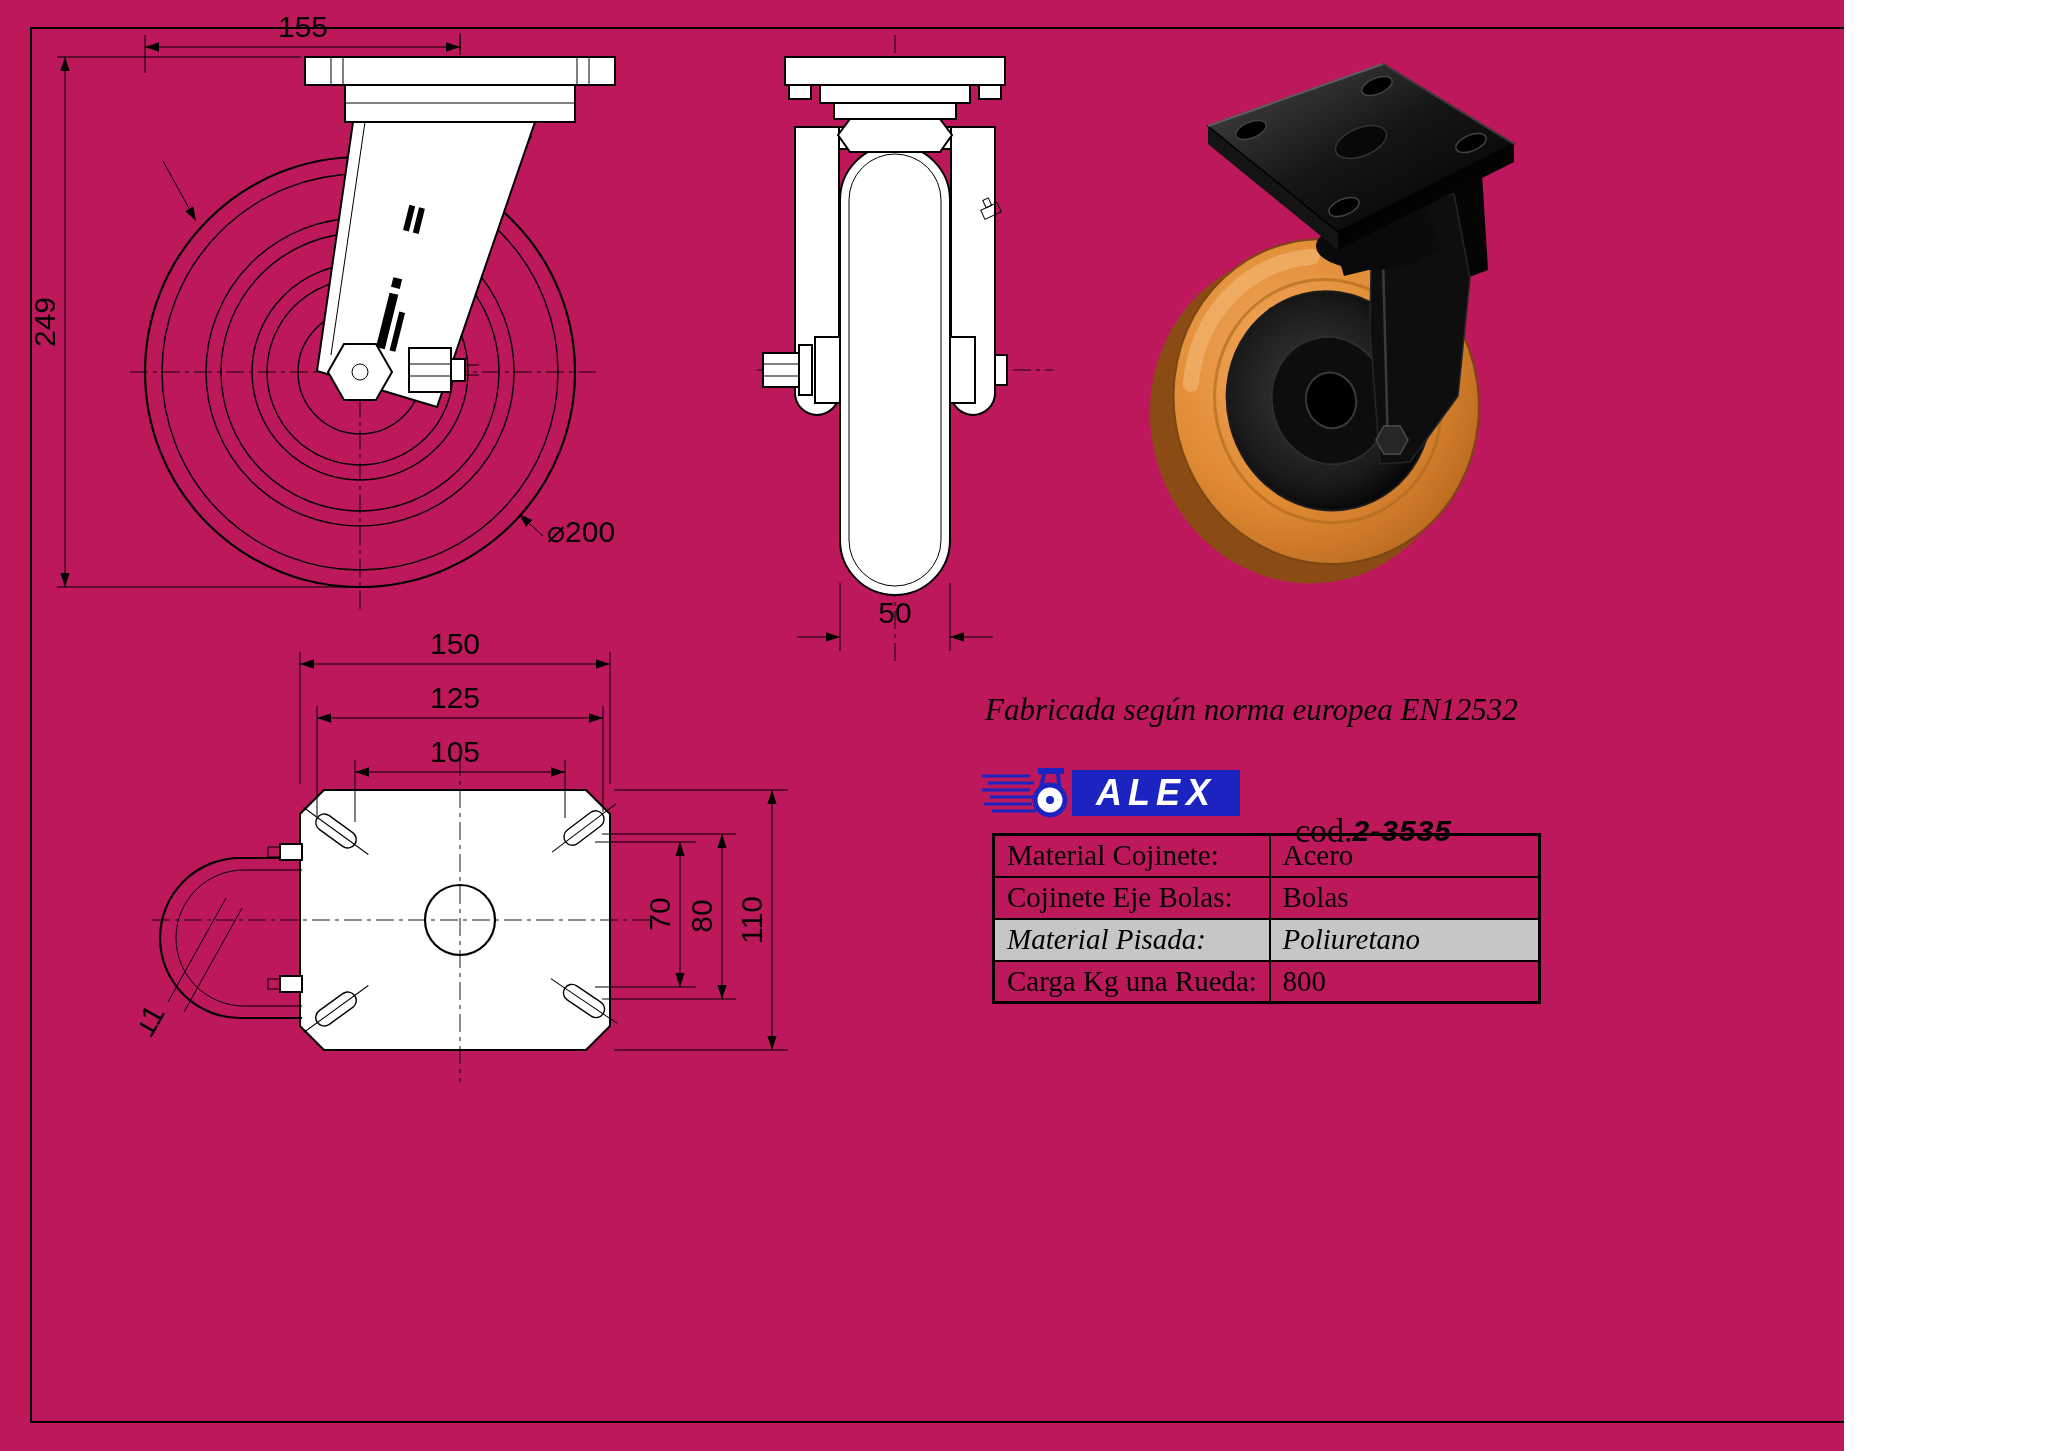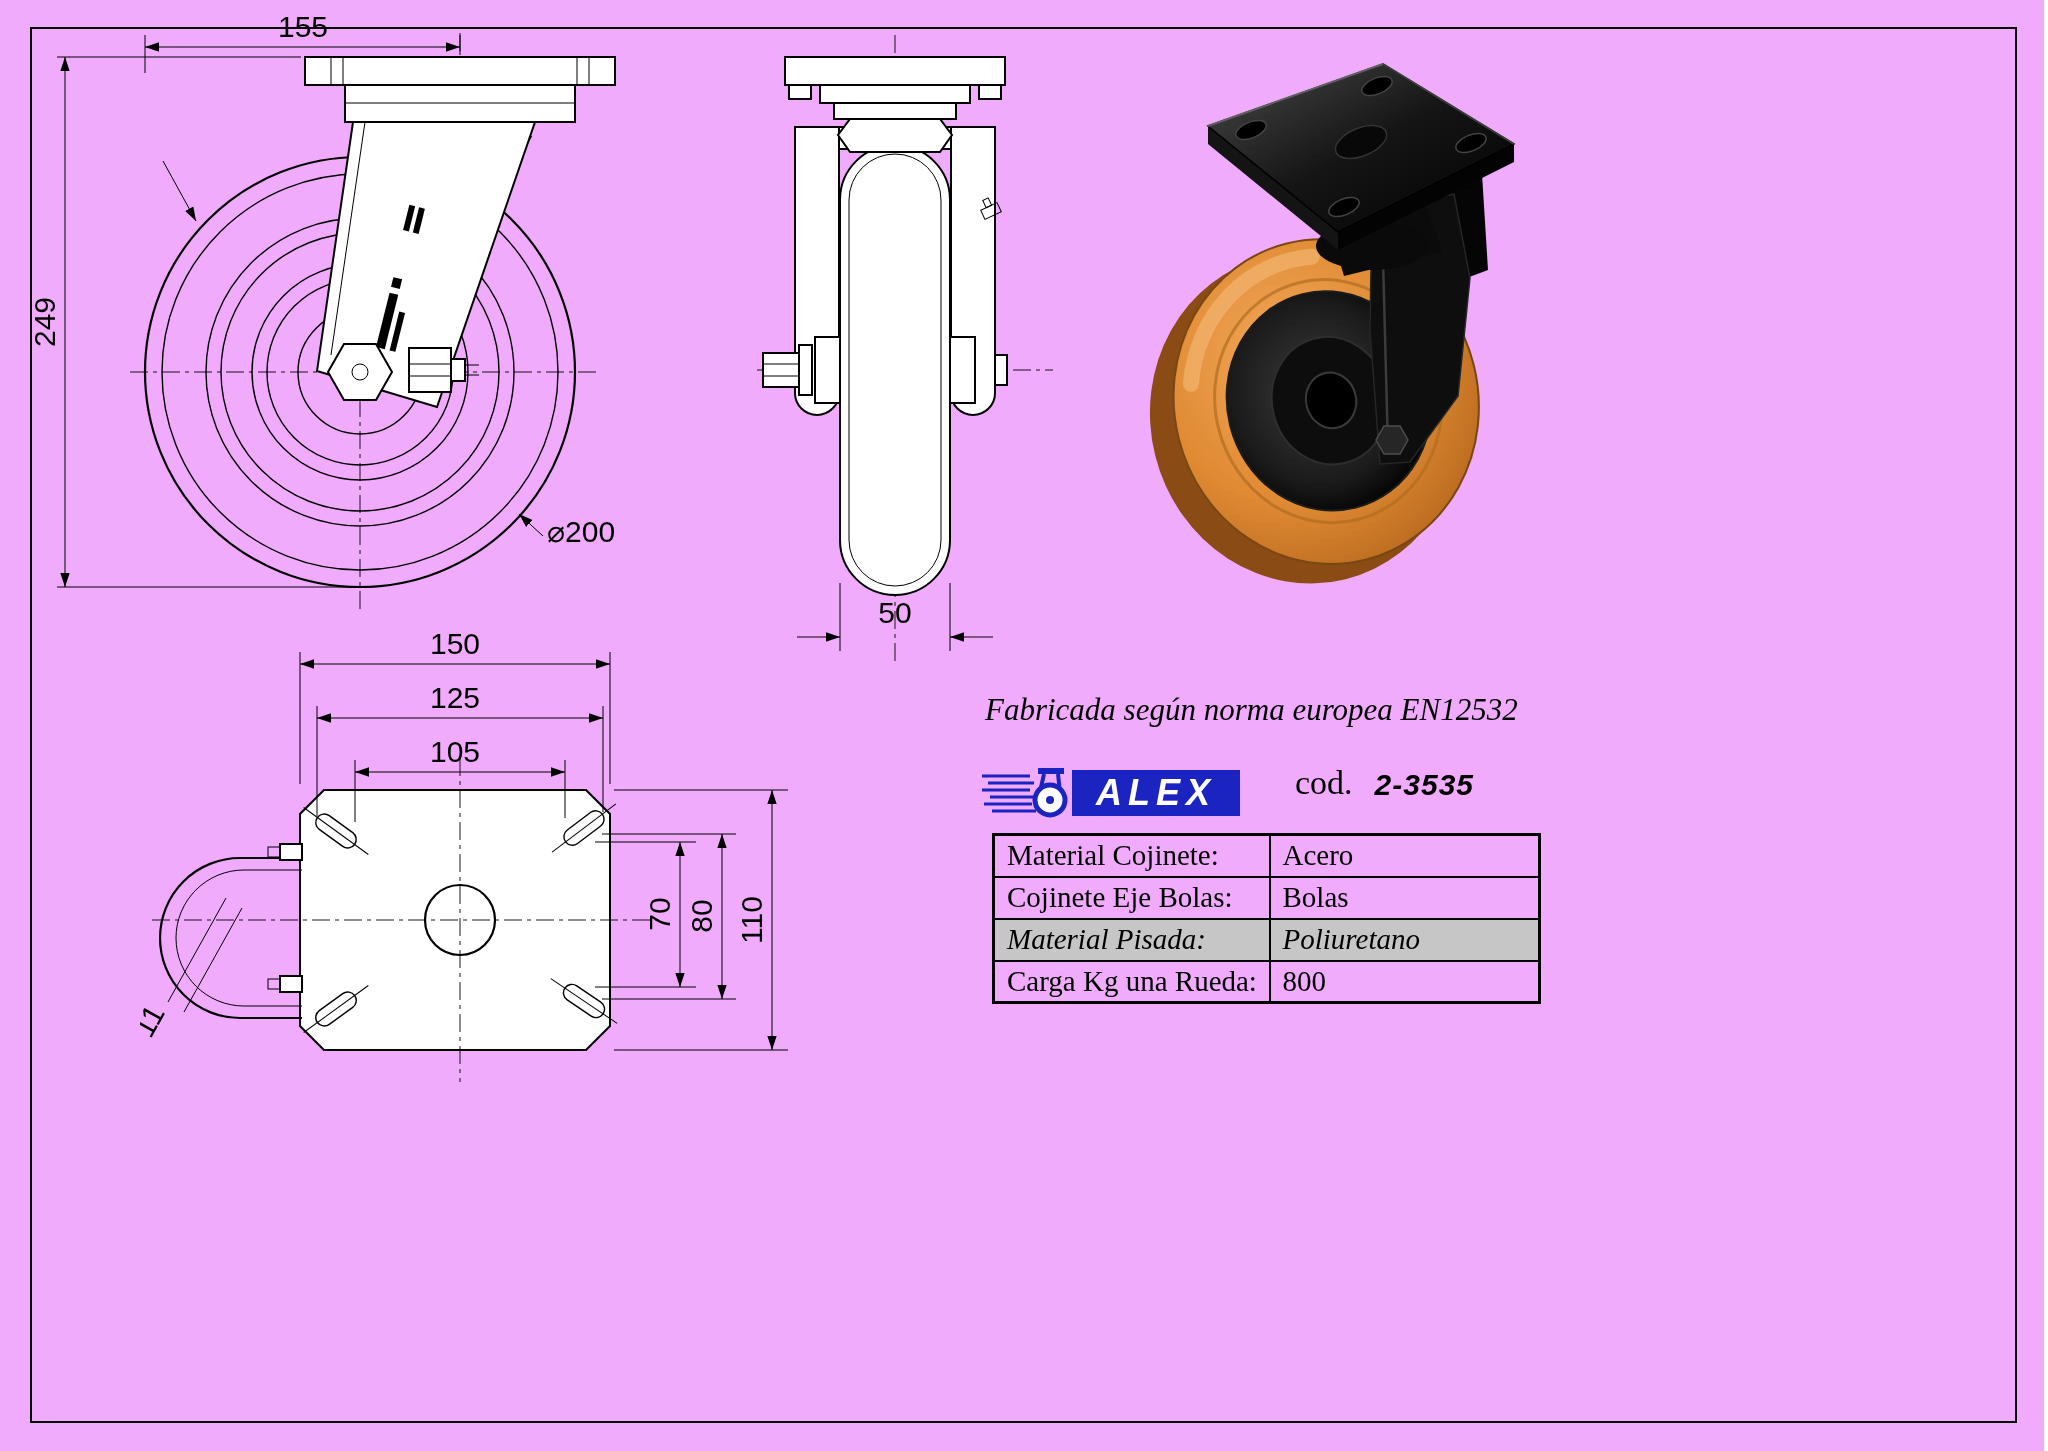--- a/index.html
+++ b/index.html
@@ -1,31 +1,31 @@
 <!DOCTYPE html>
 <html><head>
 <meta charset="utf-8">
 <style>
   * { margin:0; padding:0; box-sizing:border-box; }
   html,body { width:2048px; height:1451px; background:#fff; }
   body { font-family:"Liberation Sans", sans-serif; color:#000; }
-  #canvas { position:relative; width:2044px; height:1451px; background:#f0abfc; overflow:hidden; }
+  #canvas { position:relative; width:1844px; height:1451px; background:#be185d; overflow:hidden; }
   .frame { position:absolute; left:30px; top:27px; width:1987px; height:1396px; border:2px solid #000; }
   .view { position:absolute; }
 
   svg text.dim { font-family:"Liberation Sans", sans-serif; font-size:30px; fill:#000; }
   .obj  { stroke:#000; stroke-width:2.2; fill:none; }
   .obj2 { stroke:#000; stroke-width:1.4; fill:none; }
   .thin { stroke:#000; stroke-width:1; fill:none; }
   .cl   { stroke:#000; stroke-width:0.9; fill:none; stroke-dasharray:18 5 4 5; }
   .wfill{ fill:#fff; stroke:#000; stroke-width:2; }
 
   .note { position:absolute; left:985px; top:692px; width:590px; text-align:left;
           font:italic 31px "Liberation Serif", serif; }
-  .codeblock { position:absolute; left:1295px; top:764px; display:flex; align-items:flex-end; gap:22px; }
+  .codeblock { position:absolute; left:1295px; top:812px; display:flex; align-items:center; }
   .code-label { font:34px "Liberation Serif", serif; }
   .code-value { font-family:"Liberation Sans", sans-serif; font-style:italic; font-weight:bold;
                 font-size:30px; letter-spacing:1px; }
 
   table.spec { position:absolute; left:992px; top:833px; width:549px; border-collapse:collapse;
                border:3px solid #000; font-family:"Liberation Serif", serif; font-size:29px; }
   table.spec td { border:2px solid #000; height:42px; padding:0 6px 0 12px; vertical-align:middle; }
   table.spec td.lbl { width:276px; }
   table.spec tr.even { background:#c6c6c6; }
   table.spec tr.even td { font-style:italic; }

